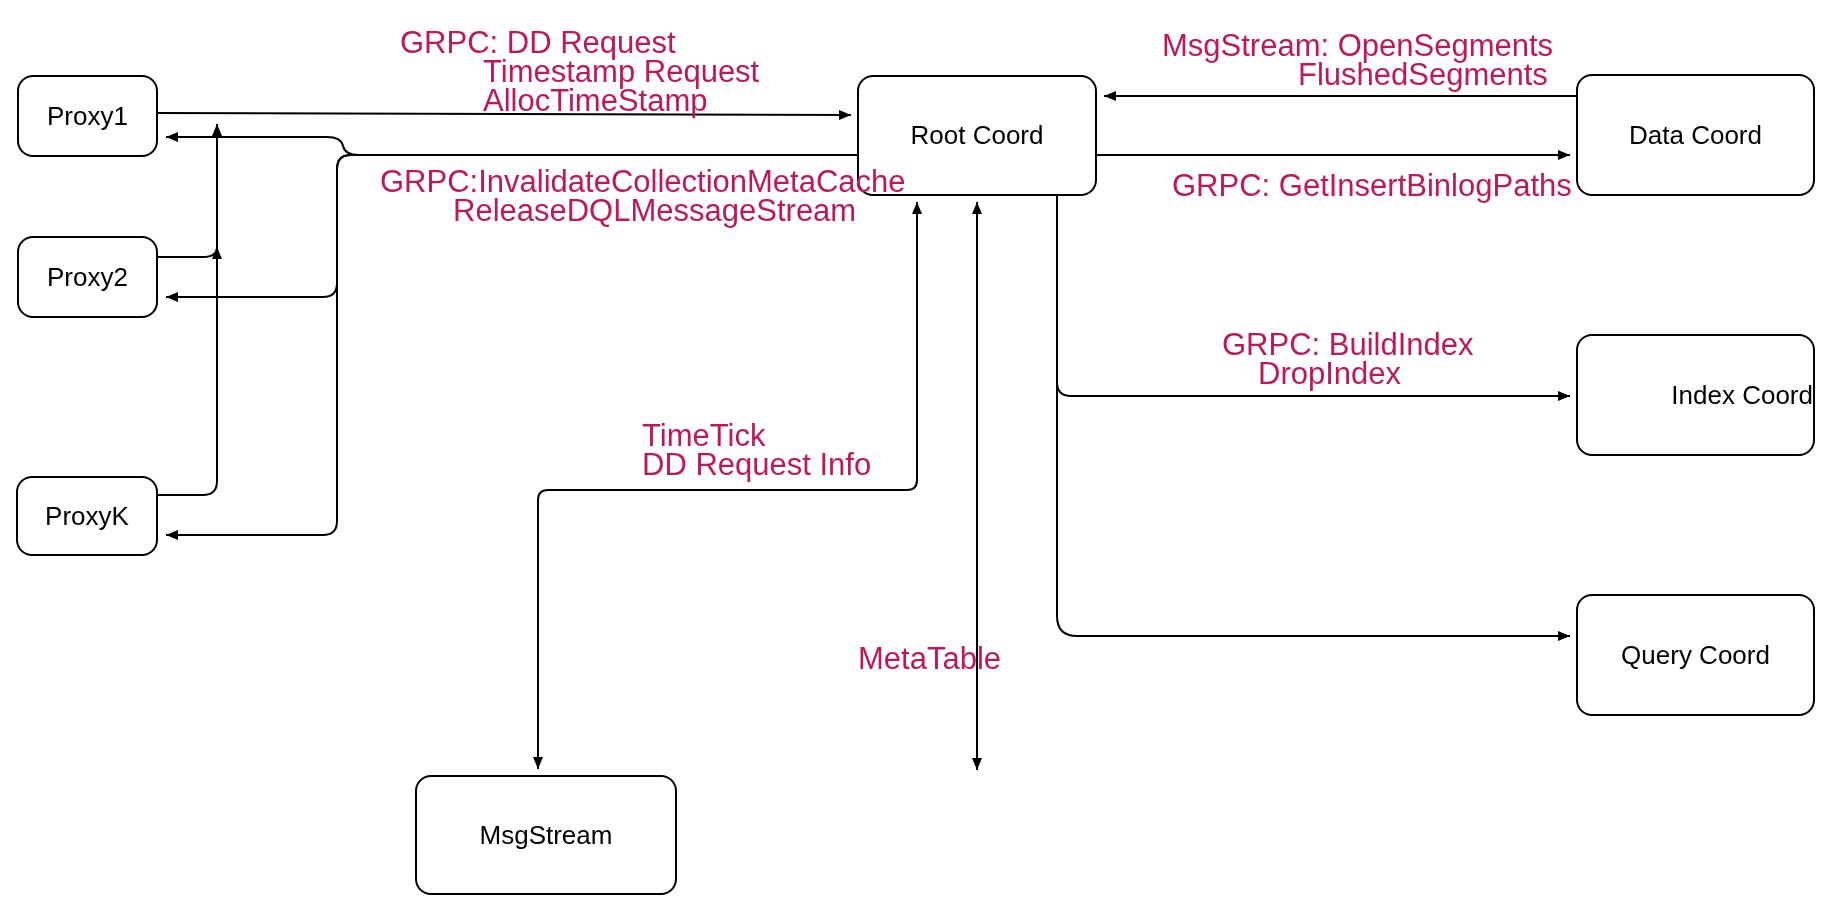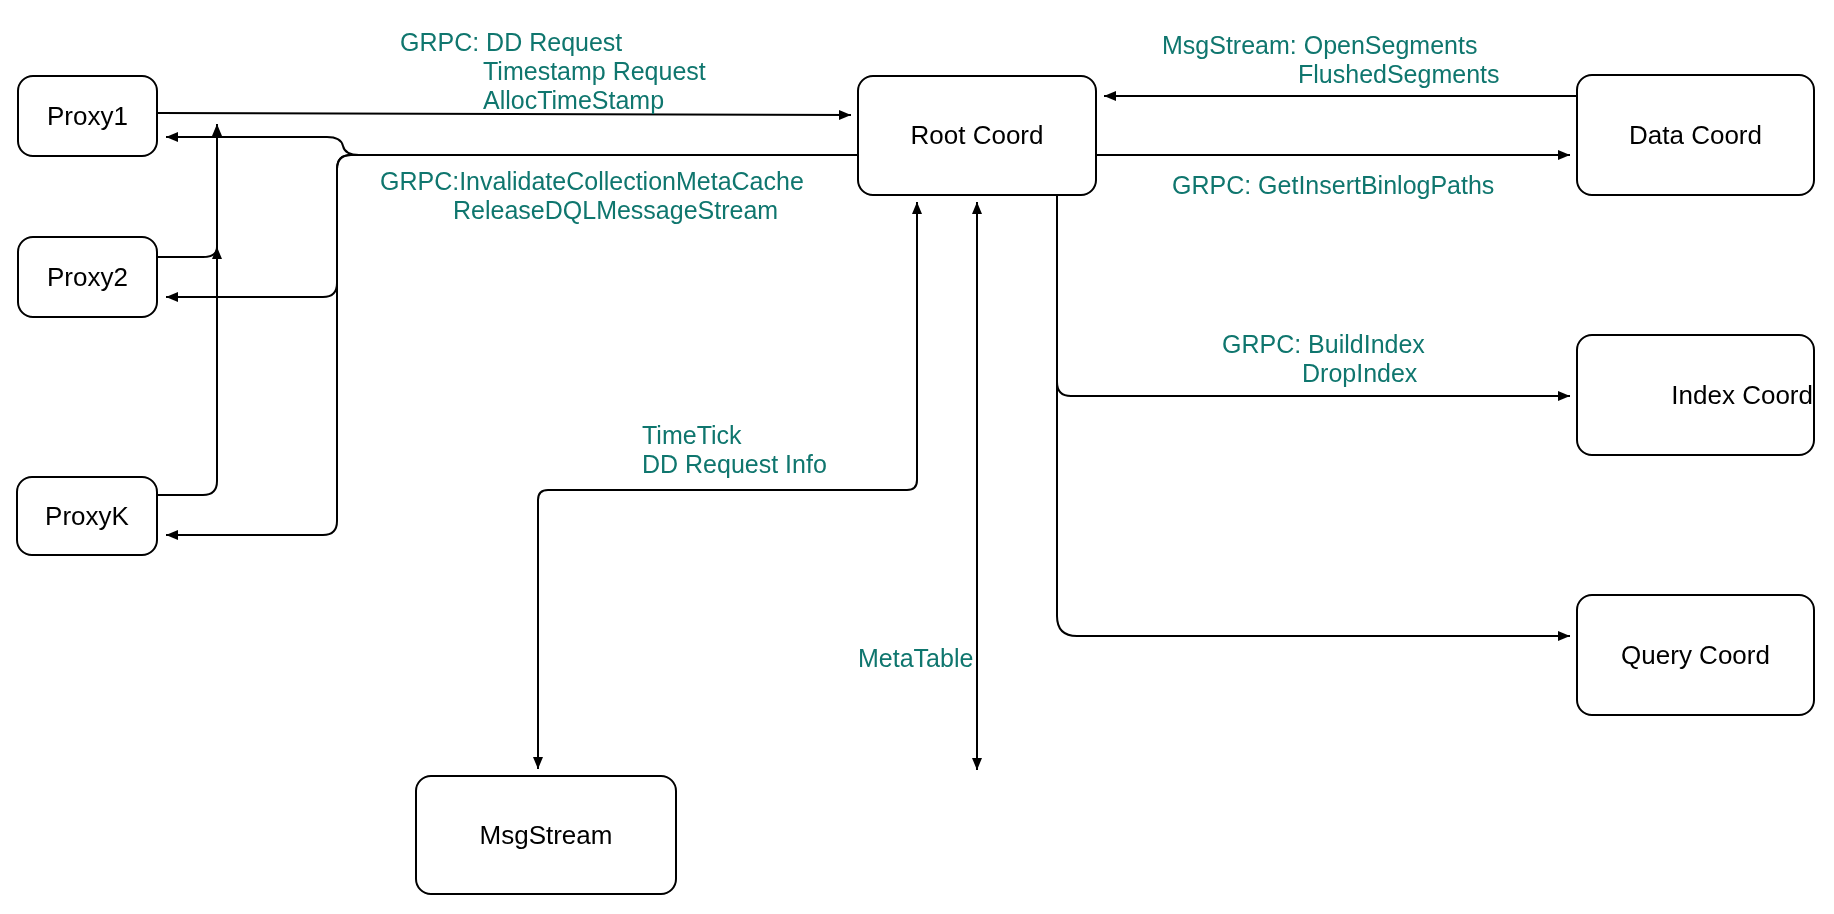--- a/index.html
+++ b/index.html
@@ -16,21 +16,21 @@
     background:#ffffff;
     border:2px solid #000000;
     border-radius:16px;
     display:flex;align-items:center;justify-content:center;
     font-size:26px;color:#000000;
     box-sizing:border-box;
     z-index:2;
   }
   .lbl{
     position:absolute;
-    font-size:25px;line-height:29px;color:#0f766e;
+    font-size:31px;line-height:29px;color:#be185d;
     white-space:nowrap;
     z-index:3;
   }
 </style>
 </head>
 <body>
 
 <div id="canvas">
 
   <svg id="edges" width="1834" height="914" viewBox="0 0 1834 914" xmlns="http://www.w3.org/2000/svg">
@@ -107,21 +107,21 @@
     <div>MsgStream: OpenSegments</div>
     <div style="margin-left:136px;">FlushedSegments</div>
   </div>
 
   <div class="lbl" style="left:1172px;top:171px;">
     <div>GRPC: GetInsertBinlogPaths</div>
   </div>
 
   <div class="lbl" style="left:1222px;top:330px;">
     <div>GRPC: BuildIndex</div>
-    <div style="margin-left:80px;">DropIndex</div>
+    <div style="margin-left:36px;">DropIndex</div>
   </div>
 
 
   <div class="lbl" style="left:642px;top:421px;">
     <div>TimeTick</div>
     <div>DD Request Info</div>
   </div>
 
   <div class="lbl" style="left:858px;top:644px;">
     <div>MetaTable</div>

